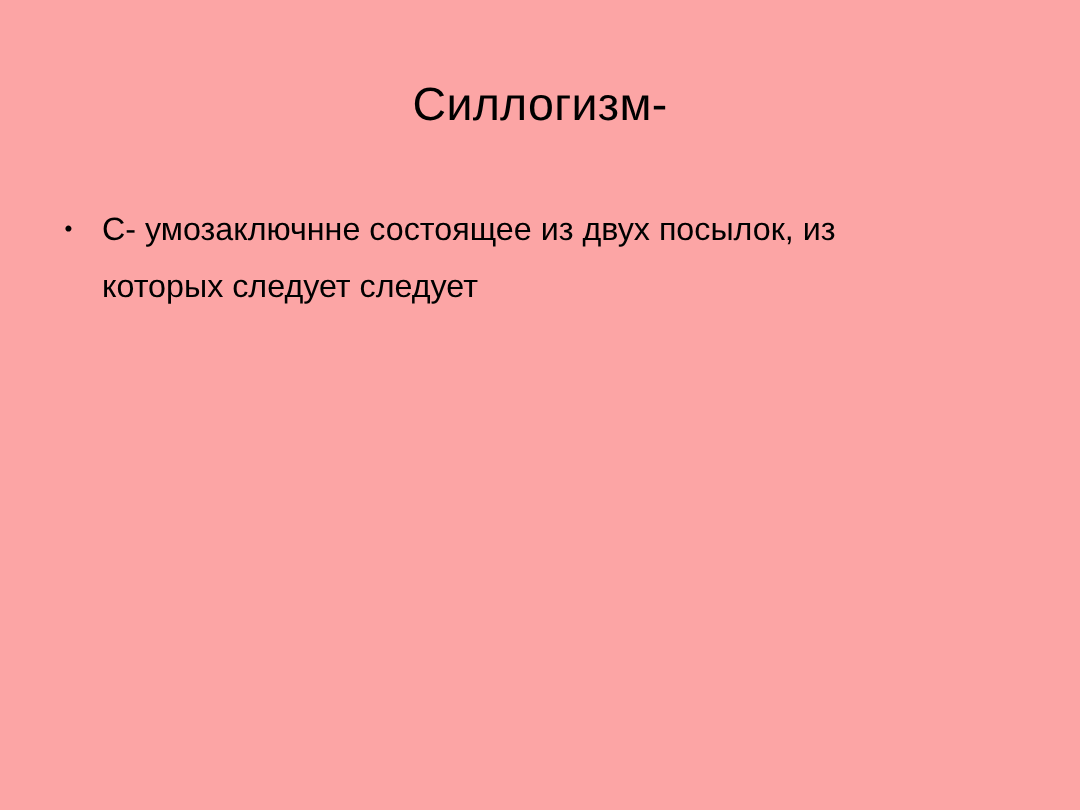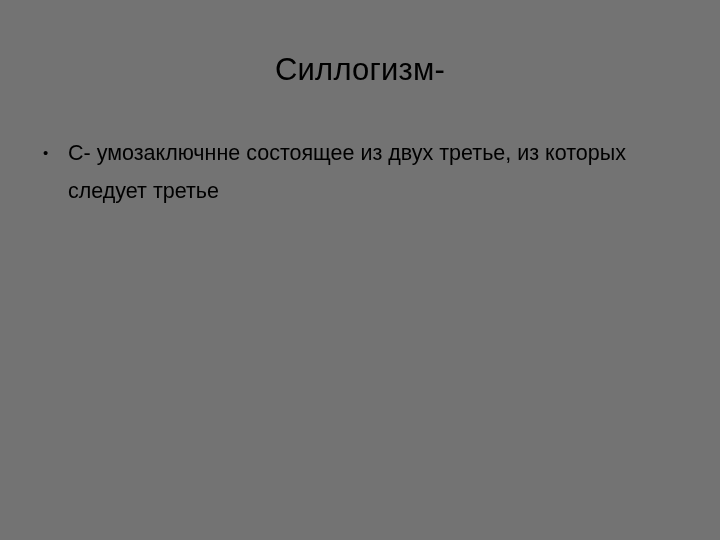--- a/index.html
+++ b/index.html
@@ -11,21 +11,21 @@
     height: 540px;
     background: #ffffff;
     font-family: "Liberation Sans", "DejaVu Sans", sans-serif;
     color: #000000;
     overflow: hidden;
   }
   .slide {
     position: relative;
     width: 720px;
     height: 540px;
-    background: #737373;
+    background: #fca5a5;
   }
   .slide-title {
     position: absolute;
     left: 0;
     top: 52px;
     width: 720px;
     text-align: center;
     font-size: 31px;
     font-weight: 400;
     line-height: 36px;
@@ -71,18 +71,18 @@
 <body>
 
 <div class="slide">
 
   <div class="slide-title">Силлогизм-</div>
 
   <div class="slide-body">
     <ul class="bullet-list">
       <li class="bullet-item">
         <span class="bullet-marker">•</span>
-        <span class="bullet-text">С- умозаключнне состоящее из двух третье, из которых следует третье</span>
+        <span class="bullet-text">С- умозаключнне состоящее из двух посылок, из которых следует следует</span>
       </li>
     </ul>
   </div>
 
 </div>
 
 </body></html>

